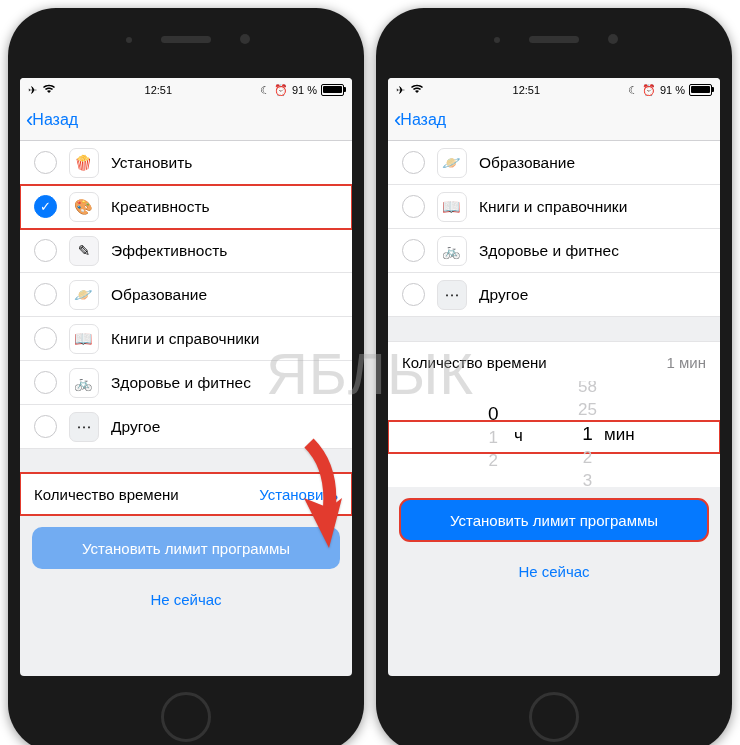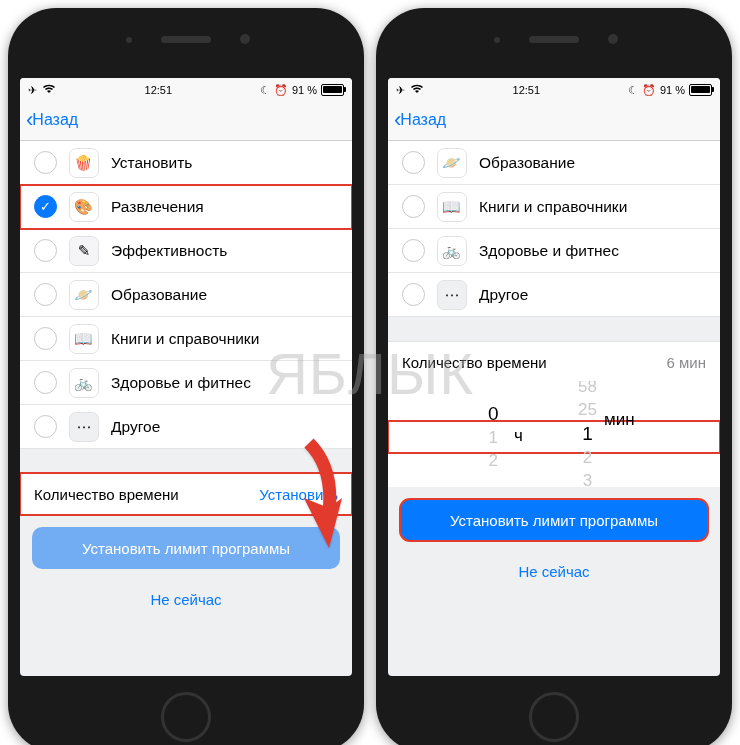--- a/index.html
+++ b/index.html
@@ -31,21 +31,21 @@
   .btn{margin:12px 12px 22px;height:42px;border-radius:10px;color:#fff;font-size:15px;font-weight:500;display:flex;align-items:center;justify-content:center}
   .btn.dim{background:#72acf2}.btn.full{background:#0579ff}
   .link{text-align:center;color:#0579ff;font-size:15px;margin-top:10px}
   .picker{height:106px;position:relative;background:#fff;margin-top:-2px;overflow:hidden}
   .pcol{position:absolute;top:0;bottom:0;display:flex;flex-direction:column;align-items:center;justify-content:center;gap:3px;font-size:19px}
   .pc1{left:100px}.pc2{left:190px}
   .pfade{color:#c9c9cb;font-size:17px}
   .psel{color:#000}
   .pbar{position:absolute;left:0;right:0;top:40px;height:30px;border-top:.5px solid #cfcfd2;border-bottom:.5px solid #cfcfd2}
   .punit1{position:absolute;left:126px;top:45px;font-size:17px;color:#000}
-  .punit2{position:absolute;left:216px;top:29px;font-size:17px;color:#000}
+  .punit2{position:absolute;left:216px;top:44px;font-size:17px;color:#000}
   .arrow{position:absolute;z-index:20;pointer-events:none}
   .arrow svg{filter:drop-shadow(0 1px 1px rgba(0,0,0,.2))}
   .wm{position:absolute;left:50%;top:50%;transform:translate(-50%,-50%);font-size:58px;color:rgba(170,170,170,.4);font-weight:400;z-index:50;pointer-events:none;letter-spacing:1px}
 </style>
 </head>
 <body>
 
 <div class="phone">
   <div class="speaker"></div>
   <div class="camera"></div>
@@ -76,21 +76,21 @@
     </div>
     <div class="list" id="list-left">
         <div class="row">
           <div class="radio"></div>
   <div class="aicon" style="background:#fff">🍿</div>
   <div class="rlabel">Установить</div>
         </div>
         <div class="row hi">
           <div class="radio on">✓</div>
   <div class="aicon" style="background:#fff">🎨</div>
-  <div class="rlabel">Развлечения</div>
+  <div class="rlabel">Креативность</div>
         </div>
         <div class="row">
           <div class="radio"></div>
   <div class="aicon" style="background:#f5f5f7">✎</div>
   <div class="rlabel">Эффективность</div>
         </div>
         <div class="row">
           <div class="radio"></div>
   <div class="aicon" style="background:#fff">🪐</div>
   <div class="rlabel">Образование</div>
@@ -176,21 +176,21 @@
   <div class="rlabel">Здоровье и фитнес</div>
         </div>
         <div class="row">
           <div class="radio"></div>
   <div class="aicon" style="background:#eef0f2">⋯</div>
   <div class="rlabel">Другое</div>
         </div>
       </div>
     <div class="section" style="margin-top:24px">
       <span class="slabel">Количество времени</span>
-      <span class="svalue g">6 мин</span>
+      <span class="svalue g">1 мин</span>
     </div>
     <div class="picker">
       <div class="pbar hi"></div>
       <div class="pcol pc1">
         <div class="pfade"></div>
         <div class="pfade"></div>
         <div class="psel">0</div>
         <div class="pfade">1</div>
         <div class="pfade">2</div>
       </div>

